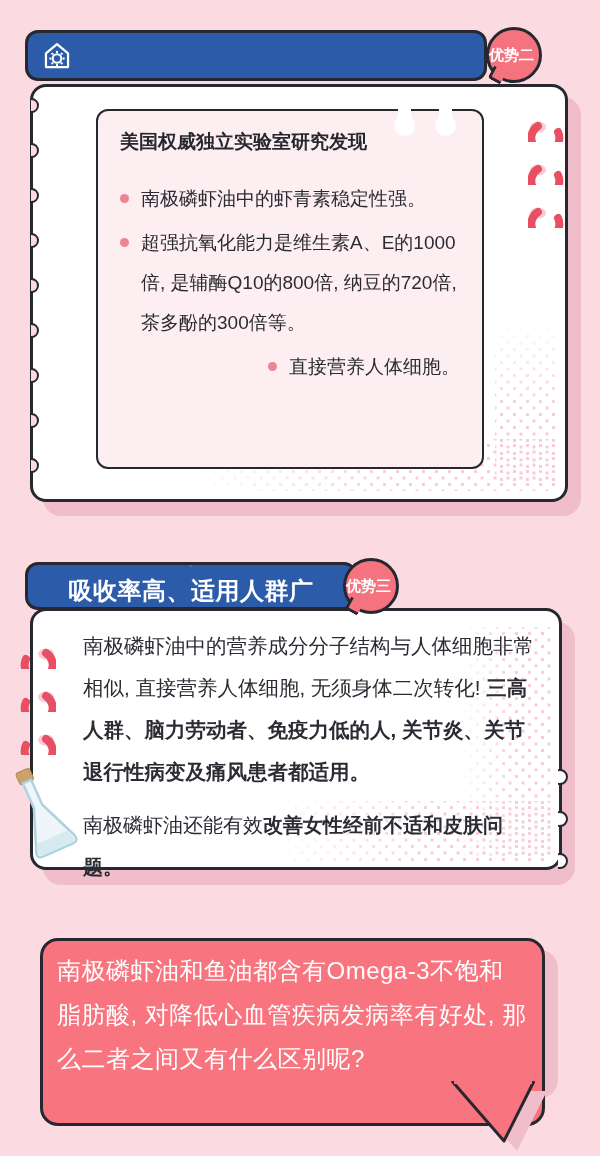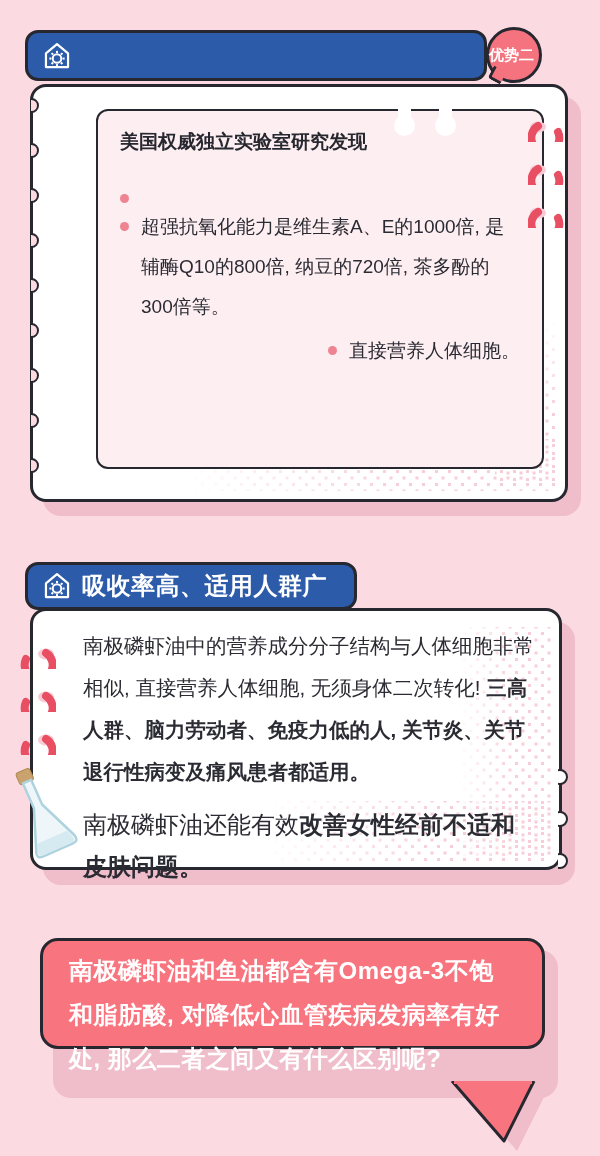--- a/index.html
+++ b/index.html
@@ -30,43 +30,43 @@
   .bump{position:absolute;right:-9px;width:16px;height:16px;border-radius:50%;background:#fff;
     border:2.5px solid var(--ink);box-sizing:border-box;clip-path:inset(-2px -2px -2px 6px);}
   .dots{position:absolute;z-index:0;
     background-image:radial-gradient(var(--dot-pattern) 1.7px,transparent 1.8px),
                      radial-gradient(var(--dot-pattern) 1.7px,transparent 1.8px);
     background-size:13px 13px;background-position:0 0,6.5px 6.5px;}
   .fadeL{-webkit-mask-image:linear-gradient(to left,#000 40%,transparent);mask-image:linear-gradient(to left,#000 40%,transparent);}
   .fadeT{-webkit-mask-image:linear-gradient(to top,#000 40%,transparent);mask-image:linear-gradient(to top,#000 40%,transparent);}
 
   
-  .inner-card{position:absolute;left:63px;top:22px;width:448px;height:360px;background:var(--inner-card-pink);
+  .inner-card{position:absolute;left:63px;top:22px;width:388px;height:360px;background:var(--inner-card-pink);
     border:2.5px solid var(--ink);border-radius:12px;box-sizing:border-box;padding:18px 22px;z-index:2;}
   .inner-title{font-size:19px;font-weight:800;color:var(--ink);}
   .blist{margin:24px 0 0 0;padding:0;list-style:none;}
   .blist li{display:flex;gap:12px;font-size:19px;line-height:40px;color:#2b2b33;}
   .blist li + li{margin-top:4px;justify-content:flex-end;}
   .bdot{flex:0 0 9px;width:9px;height:9px;border-radius:50%;background:var(--bullet-dot);margin-top:15px;}
   .drop{position:absolute;top:-3px;width:13px;height:13px;background:#fff;}
   .drop::after{content:'';position:absolute;top:7px;left:-4px;width:21px;height:21px;border-radius:50%;background:#fff;}
 
   
   .coil{position:absolute;z-index:5;}
   .coil.flip{transform:scaleX(-1);}
 
   
   .p-block{position:relative;padding:14px 25px 0 50px;font-size:20.5px;line-height:42px;color:#2b2b33;z-index:2;}
   .p-bold{font-weight:800;}
-  .p-last{margin-top:11px;font-size:24px;}
-
-  
-  .bubble{position:absolute;left:40px;top:938px;width:505px;height:111px;background:var(--bubble-pink);
+  .p-last{margin-top:11px;font-size:20px;}
+
+  
+  .bubble{position:absolute;left:40px;top:938px;width:505px;height:188px;background:var(--bubble-pink);
     border:3px solid var(--ink);border-radius:18px;box-sizing:border-box;z-index:4;
-    padding:8px 26px;color:var(--text-white);font-size:24px;line-height:44px;font-weight:700;letter-spacing:0.5px;}
+    padding:8px 14px;color:var(--text-white);font-size:24px;line-height:44px;font-weight:400;letter-spacing:0.5px;}
   .bubble-shadow{position:absolute;left:53px;top:950px;width:505px;height:148px;background:var(--shadow-pink);border-radius:18px;z-index:1;}
   .tail{position:absolute;left:450px;top:1081px;z-index:5;}
   .flask{position:absolute;left:12px;top:766px;transform:rotate(-24deg);z-index:4;}
 </style>
 </head>
 <body>
 
 <div class="stage">
 
   <div class="shadow" style="left:43px;top:97px;width:538px;height:419px;"></div>
@@ -86,20 +86,21 @@
     <div class="dots fadeT" style="right:8px;top:230px;width:62px;height:165px;"></div>
     <div class="dots fadeL" style="left:150px;bottom:8px;width:372px;height:52px;"></div>
 
     <div class="inner-card">
       <div class="drop" style="left:300px;"></div>
       <div class="drop" style="left:341px;"></div>
       <div class="inner-title">美国权威独立实验室研究发现</div>
       <ul class="blist">
         <li>
             <span class="bdot"></span>
+            <span>南极磷虾油中的虾青素稳定性强。</span>
           </li>
         <li>
             <span class="bdot"></span>
             <span>超强抗氧化能力是维生素A、E的1000倍, 是辅酶Q10的800倍, 纳豆的720倍, 茶多酚的300倍等。</span>
           </li>
         <li>
             <span class="bdot"></span>
             <span>直接营养人体细胞。</span>
           </li>
       </ul>
@@ -169,37 +170,40 @@
       <ellipse cx="10" cy="29" rx="8" ry="5.5" fill="#f8ccd6"></ellipse>
       <path d="M10 28 A 14 14 0 1 0 30 34" fill="none" stroke="#e84f63" stroke-width="8" stroke-linecap="round"></path>
     </svg>
 
   <svg class="flask" width="56" height="92" viewBox="0 0 56 92">
     <rect x="21" y="1" width="15" height="13" rx="3" fill="#c9a26d" stroke="#b08850"></rect>
     <path d="M24 13 L24 40 L8 82 Q6 88 13 88 L46 88 Q52 88 50 81 L33 40 L33 13 Z" fill="#eef6f9" stroke="#aed3de" stroke-width="2.5" stroke-linejoin="round"></path>
     <path d="M12 74 L45 74 L48 82 Q49 87 44 87 L13 87 Q9 87 10 82 Z" fill="#d5eaf1"></path>
   </svg>
 
-  <div class="hbar" style="left:25px;top:562px;width:332px;height:48px;">
+  <div class="hbar" style="left:25px;top:562px;width:332px;height:48px;flex-direction:column;">
     <svg width="34" height="34" viewBox="0 0 40 40">
       <path d="M7 17 L20 6 L33 17 L33 33 L7 33 Z" fill="none" stroke="#fff" stroke-width="2.6" stroke-linejoin="round"></path>
       <circle cx="20" cy="23" r="5" fill="none" stroke="#fff" stroke-width="2.4"></circle>
       <g stroke="#fff" stroke-width="2.4">
         <line x1="26.5" y1="23" x2="29" y2="23"></line>
           <line x1="24.6" y1="27.6" x2="26.4" y2="29.4"></line>
         <line x1="20" y1="29.5" x2="20" y2="32"></line>
           <line x1="15.4" y1="27.6" x2="13.6" y2="29.4"></line>
         <line x1="13.5" y1="23" x2="11" y2="23"></line>
           <line x1="15.4" y1="18.4" x2="13.6" y2="16.6"></line>
         <line x1="20" y1="16.5" x2="20" y2="14"></line>
           <line x1="24.6" y1="18.4" x2="26.4" y2="16.6"></line>
       </g>
     </svg>
     <span class="htitle">吸收率高、适用人群广</span>
   </div>
+  <div class="badge" style="left:343px;top:558px;">
+      <span>优势三</span>
+    </div>
 
   <div class="bubble-shadow"></div>
   <div class="bubble">
     <span>南极磷虾油和鱼油都含有Omega-3不饱和脂肪酸, 对降低心血管疾病发病率有好处, 那么二者之间又有什么区别呢?</span>
   </div>
   <svg class="tail" width="104" height="72" viewBox="0 0 104 72">
     <path d="M15 10 L67 70 L97 10 Z" fill="#f0bdca"></path>
     <path d="M2 0 L54 60 L84 0" fill="#f8747e" stroke="#27272f" stroke-width="3" stroke-linejoin="round"></path>
     <rect x="4" y="0" width="78" height="3" fill="#f8747e"></rect>
   </svg>

